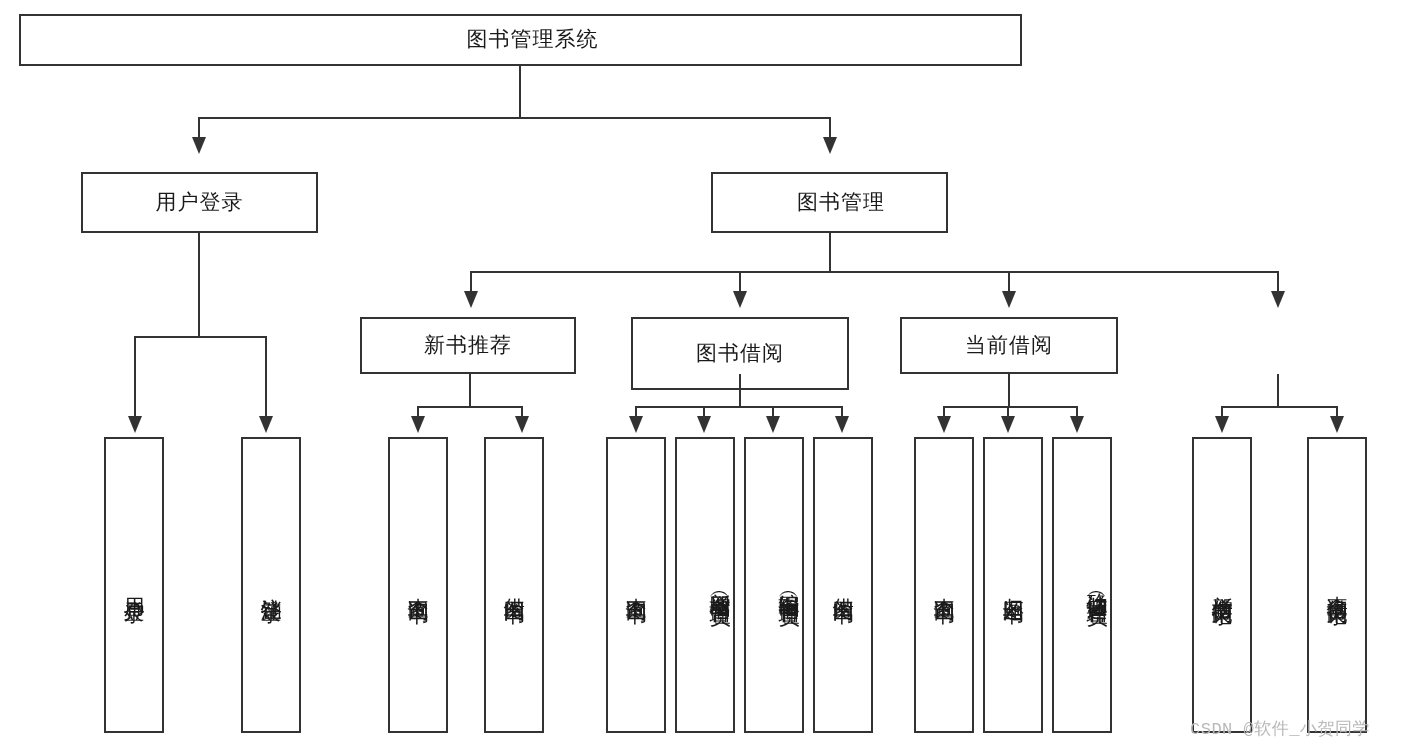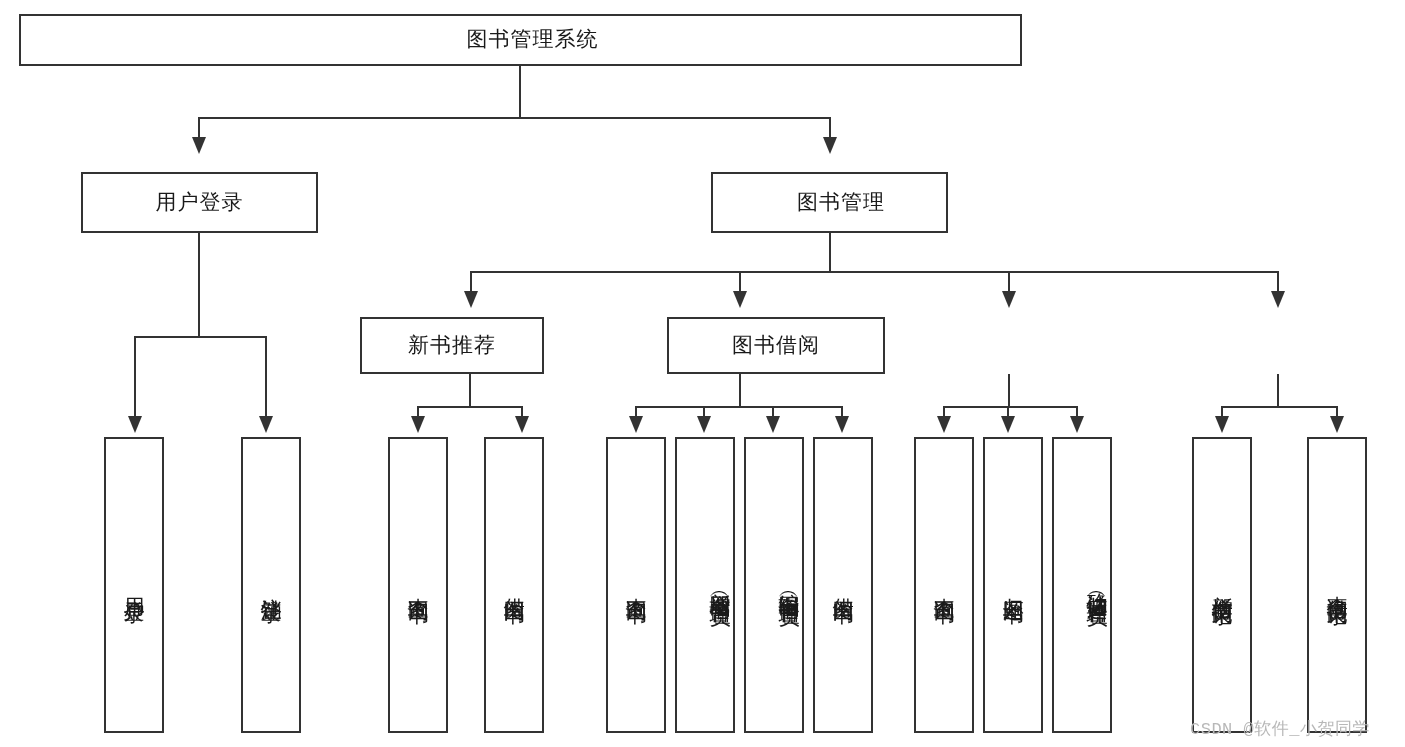--- a/index.html
+++ b/index.html
@@ -121,25 +121,28 @@
 
   <div class="vline" style="left:739px; top:271px; height:22px;"></div>
   <div class="arrow" style="left:733px; top:291px;"></div>
 
   <div class="vline" style="left:1008px; top:271px; height:22px;"></div>
   <div class="arrow" style="left:1002px; top:291px;"></div>
 
   <div class="vline" style="left:1277px; top:271px; height:22px;"></div>
   <div class="arrow" style="left:1271px; top:291px;"></div>
 
-  <div class="node horiz" style="left:360px; top:317px; width:184px; height:57px;">
+  <div class="node horiz" style="left:360px; top:317px; width:216px; height:57px;">
     <span class="node-label">新书推荐</span>
   </div>
-  <div class="node horiz" style="left:631px; top:317px; width:218px; height:57px;margin-left:36px;">
+  <div class="node horiz" style="left:631px; top:317px; width:218px; height:73px;">
     <span class="node-label">图书借阅</span>
+  </div>
+  <div class="node horiz" style="left:900px; top:317px; width:218px; height:57px;">
+    <span class="node-label">当前借阅</span>
   </div>
 
   <div class="vline" style="left:469px; top:374px; height:34px;"></div>
   <div class="hline" style="left:417px; top:406px; width:105px;"></div>
   <div class="vline" style="left:417px; top:406px; height:12px;"></div>
   <div class="arrow" style="left:411px; top:416px;"></div>
   <div class="vline" style="left:521px; top:406px; height:12px;"></div>
   <div class="arrow" style="left:515px; top:416px;"></div>
 
   <div class="vline" style="left:739px; top:374px; height:34px;"></div>

